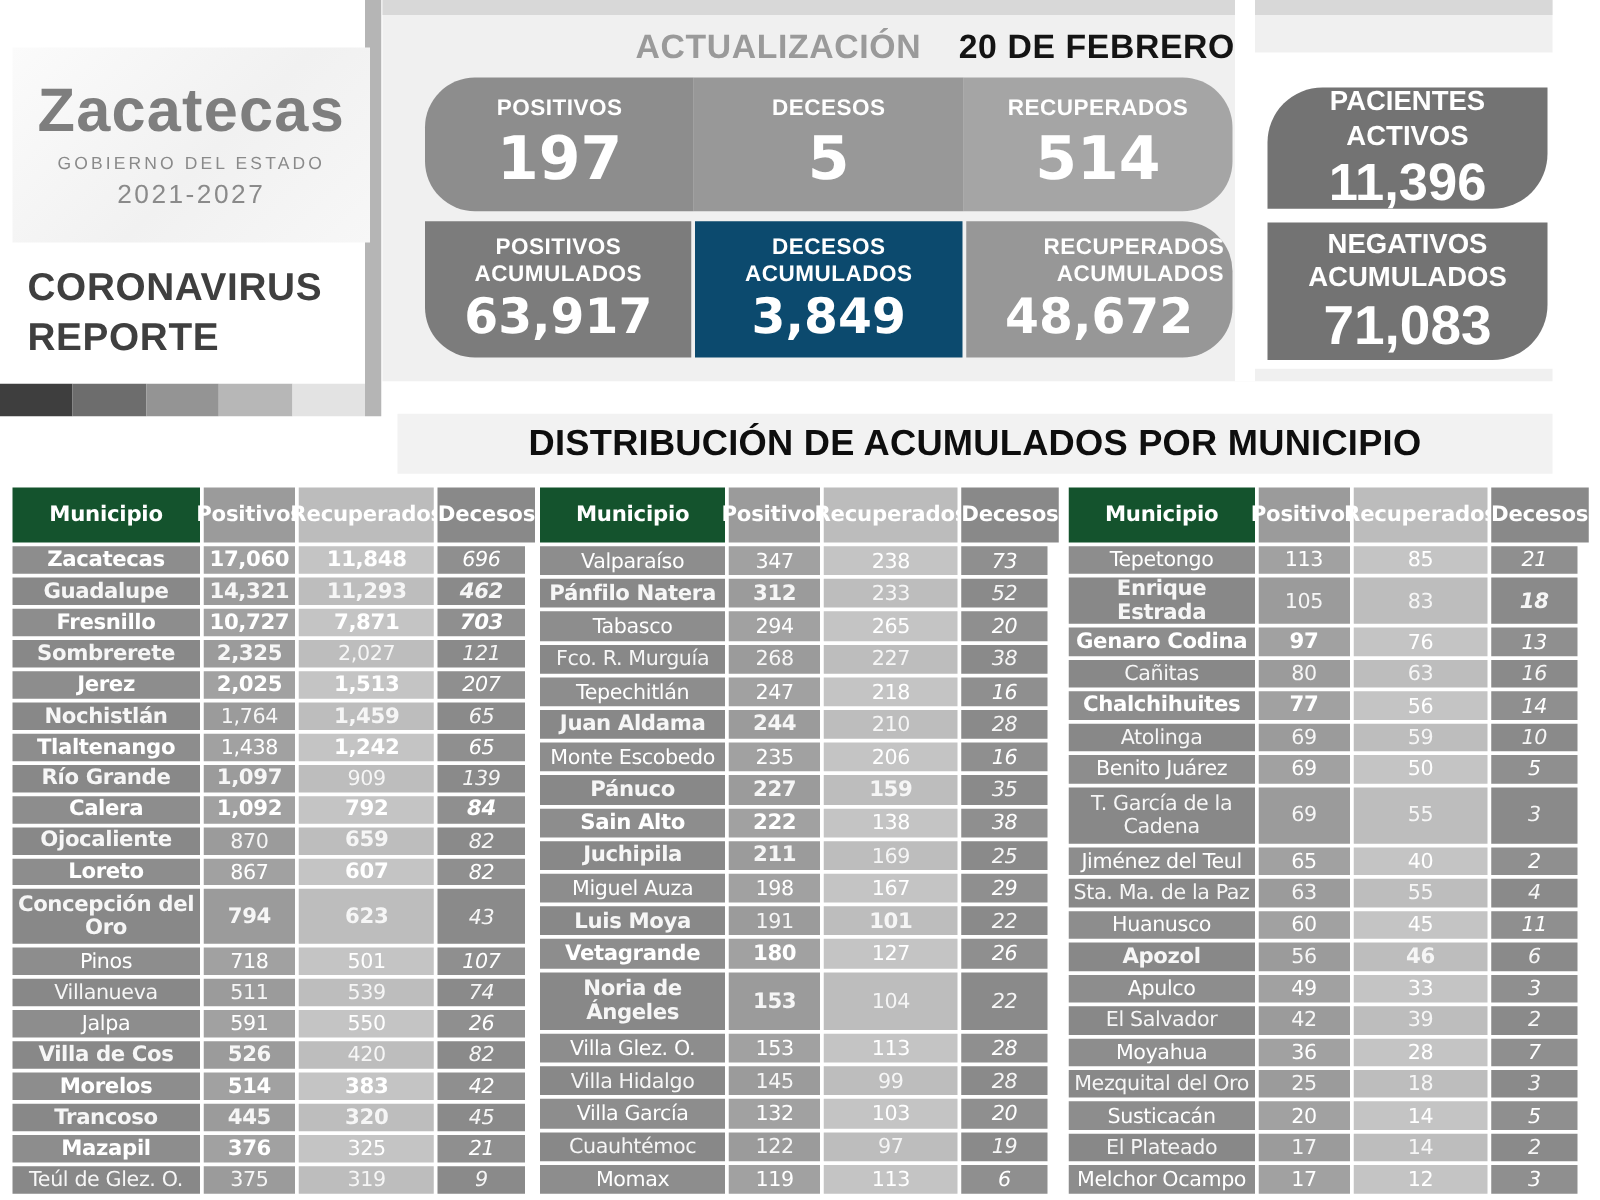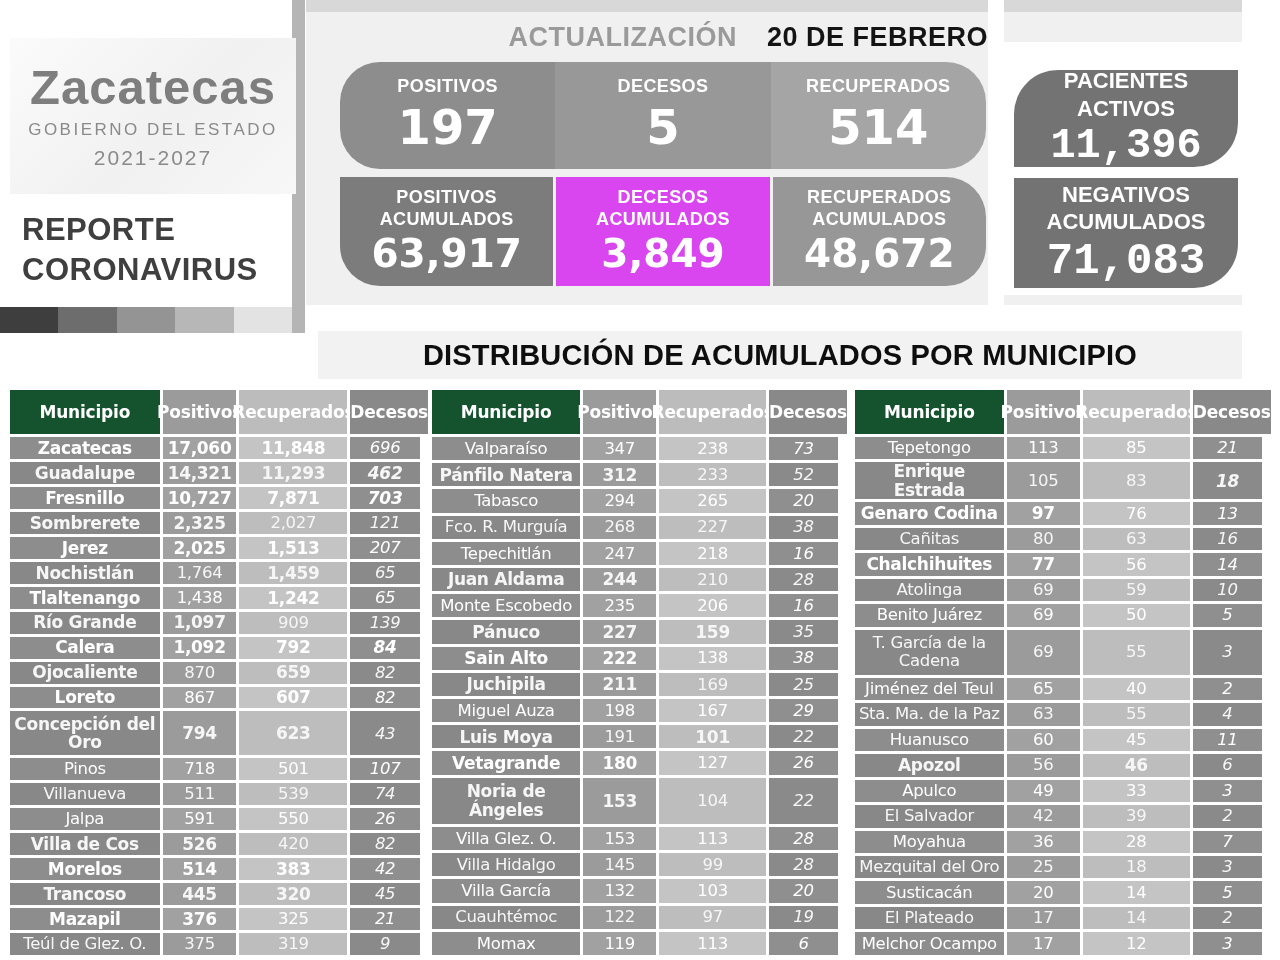--- a/index.html
+++ b/index.html
@@ -11,21 +11,21 @@
   .header-panel { position:absolute; left:306px; top:0; width:936px; height:305px; background:#f0f0f0; }
   .topstrip     { position:absolute; left:306px; top:0; width:936px; height:12px; background:#d8d8d8; }
   .panel-gap    { position:absolute; left:988px; top:0; width:16px; height:305px; background:#ffffff; }
   .vbar         { position:absolute; left:292px; top:0; width:13px; height:333px; background:#b5b5b5; }
 
   
   .logo-card { position:absolute; left:10px; top:38px; width:286px; height:156px;
                background:linear-gradient(135deg,#fbfbfb 0%,#f1f1f1 55%,#f7f7f7 100%);
                display:flex; flex-direction:column; align-items:center; justify-content:center; }
   .logo-name  { font-size:49px; font-weight:700; color:#7e7e7e; letter-spacing:1px; line-height:1; }
-  .logo-sub   { font-size:17px; color:#8a8a8a; letter-spacing:2.5px; margin-top:8px; }
+  .logo-sub   { font-size:14px; color:#8a8a8a; letter-spacing:2.5px; margin-top:8px; }
   .logo-years { font-size:21px; color:#8a8a8a; letter-spacing:2px; margin-top:6px; }
   .report-title { position:absolute; left:22px; top:210px; font-size:31px; font-weight:800;
                   color:#3f3f3f; line-height:1.3; letter-spacing:0.5px; }
   .gray-strip { position:absolute; left:0; top:307px; width:292px; height:26px; display:flex; }
   .gray-strip span { flex:1; }
 
   
   .update-line { position:absolute; left:306px; top:22px; width:682px; text-align:right;
                  font-size:27px; font-weight:800; letter-spacing:0.5px; }
   .update-line .upd  { color:#9a9a9a; margin-right:30px; }
@@ -37,29 +37,29 @@
   .row2 { top:177px; height:109px; gap:3px; }
   .statbox { flex:1; color:#ffffff; display:flex; flex-direction:column;
              align-items:center; justify-content:center; text-align:center; }
   .statbox .lbl { font-size:18px; font-weight:700; letter-spacing:0.4px; line-height:1.2; max-width:200px; }
   .row1 .val { font-size:48px; font-weight:800; font-family:"DejaVu Sans",sans-serif; margin-top:2px; }
   .row2 .val { font-size:39px; font-weight:800; font-family:"DejaVu Sans",sans-serif; margin-top:1px; }
   .row1 .statbox:nth-child(1) { background:#8d8d8d; border-radius:40px 0 0 40px; }
   .row1 .statbox:nth-child(2) { background:#989898; }
   .row1 .statbox:nth-child(3) { background:#a5a5a5; border-radius:0 40px 40px 0; }
   .row2 .statbox:nth-child(1) { background:#7c7c7c; border-radius:0 0 0 40px; }
-  .row2 .statbox:nth-child(2) { background:#d946ef; }
-  .row2 .statbox:nth-child(3) { background:#979797; border-radius:0 40px 40px 0; }
+  .row2 .statbox:nth-child(2) { background:#0c4a6e; }
+  .row2 .statbox:nth-child(3) { background:#979797; border-radius:0 40px 40px 0;text-align:right; }
 
   
   .right-card { position:absolute; left:1004px; top:42px; width:244px; height:253px; background:#ffffff; }
   .sidebox { position:absolute; left:1014px; width:224px; background:#737373; color:#ffffff;
              display:flex; flex-direction:column; align-items:center; justify-content:center; text-align:center; }
   .sidebox .lbl { font-size:22px; font-weight:700; line-height:1.25; max-width:190px; }
-  .sidebox .val { font-weight:800; font-family:Liberation Mono, monospace; }
+  .sidebox .val { font-weight:800; font-family:Liberation Sans, sans-serif; }
   .pacientes { top:70px;  height:97px;  border-radius:44px 0 44px 0; }
   .pacientes .val { font-size:42px; }
   .negativos { top:178px; height:110px; border-radius:0 0 44px 0; }
   .negativos .val { font-size:44px; }
 
   
   .section-band { position:absolute; left:318px; top:331px; width:924px; height:48px;
                   background:#f2f2f2; display:flex; align-items:center; justify-content:center; }
   .section-band h2 { font-size:29px; font-weight:800; color:#0e0e0e; letter-spacing:0.2px; }
 
@@ -95,22 +95,22 @@
   <div class="panel-gap"></div>
   <div class="vbar"></div>
 
   <div class="logo-card">
     <div class="logo-name">Zacatecas</div>
     <div class="logo-sub">GOBIERNO DEL ESTADO</div>
     <div class="logo-years">2021-2027</div>
   </div>
 
   <div class="report-title">
+    <div>CORONAVIRUS</div>
     <div>REPORTE</div>
-    <div>CORONAVIRUS</div>
   </div>
 
   <div class="gray-strip">
     <span style="background:#3e3e3e"></span>
     <span style="background:#6d6d6d"></span>
     <span style="background:#949494"></span>
     <span style="background:#b7b7b7"></span>
     <span style="background:#e3e3e3"></span>
   </div>
 

